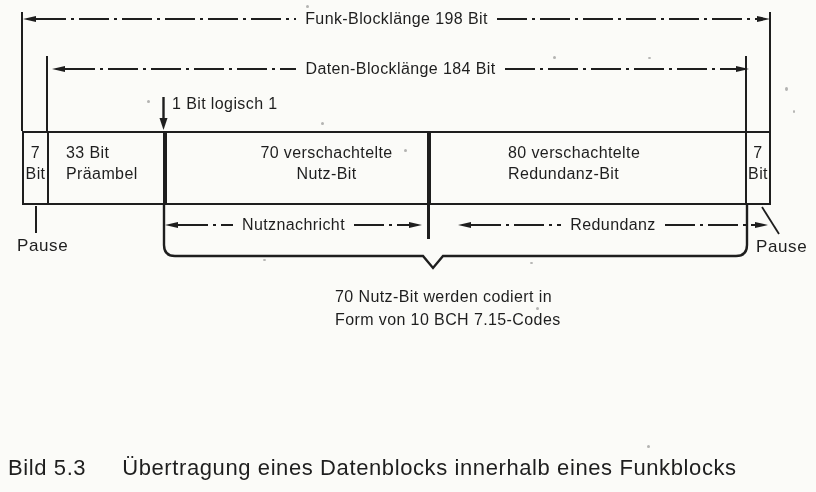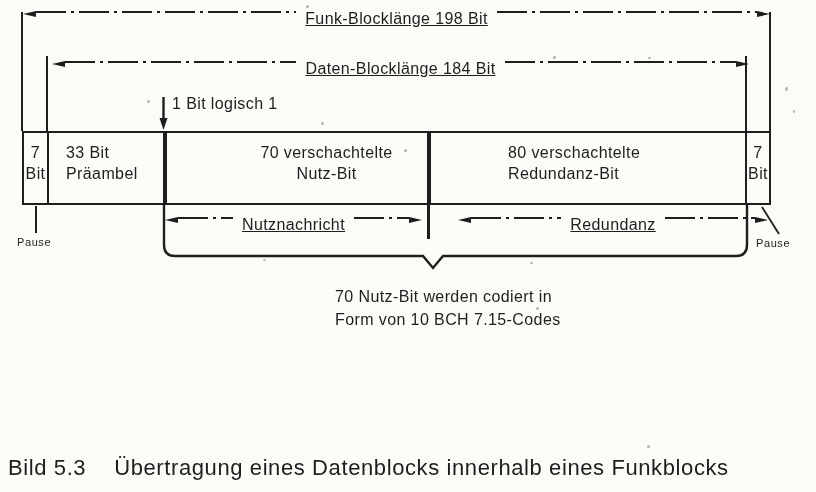--- a/index.html
+++ b/index.html
@@ -8,43 +8,43 @@
   body {
     position:relative; width:816px; height:492px;
     background:var(--paper); overflow:hidden;
     font-family:"Liberation Sans", sans-serif;
     color:var(--ink);
   }
   
   .vline { position:absolute; width:2px; background:var(--ink); }
   .vline.thick { width:3px; }
   
-  .dim-row { position:absolute; display:flex; align-items:flex-start; height:16px;text-decoration:underline; }
+  .dim-row { position:absolute; display:flex; align-items:center; height:16px; }
   .dash { flex:1; height:2px;
     background:repeating-linear-gradient(90deg, var(--ink) 0 30px, transparent 30px 35px, var(--ink) 35px 38px, transparent 38px 43px);
   }
   .ah { width:0; height:0; border-top:3.5px solid transparent; border-bottom:3.5px solid transparent; flex:0 0 auto; }
   .ah-left  { border-right:13px solid var(--ink); }
   .ah-right { border-left:13px solid var(--ink); }
   .dim-label { padding:0 9px; font-size:16px; letter-spacing:.4px; white-space:nowrap; line-height:16px; }
   
   .block { position:absolute; left:22px; top:131px; width:749px; height:74px;
     border:2.5px solid var(--ink); display:flex; background:transparent; }
   .cell { font-size:16px; line-height:21px; letter-spacing:.4px; padding-top:9px; white-space:nowrap; }
   .cell.center { text-align:center; }
   .c1 { width:23px; }
   .c2 { width:116px; border-left:2.5px solid var(--ink); padding-left:17px; }
   .c3 { width:264px; border-left:4px solid var(--ink); padding-left:59px;text-align:center; }
   .c4 { width:318px; border-left:4px solid var(--ink); padding-left:77px; }
   .c5 { flex:1; border-left:2.5px solid var(--ink); }
-  .pause { position:absolute; font-size:11px; letter-spacing:.6px; }
+  .pause { position:absolute; font-size:17px; letter-spacing:.6px; }
   .bit-note { position:absolute; left:172px; top:95px; font-size:16px; letter-spacing:.4px; }
   .bch-note { position:absolute; left:335px; top:285px; font-size:16px; line-height:23px; letter-spacing:.4px; }
   .caption { position:absolute; left:8px; top:455px; font-size:22px; letter-spacing:.6px; white-space:nowrap; }
-  .caption .fig { margin-right:28px; }
+  .caption .fig { margin-right:36px; }
   svg.overlay { position:absolute; left:0; top:0; pointer-events:none; }
   .speck { position:absolute; background:#5a5a5a; opacity:.45; border-radius:50%; }
 </style>
 </head>
 <body>
 
 <div class="vline" style="left:21px; top:12px; height:119px;"></div>
 <div class="vline" style="left:769px; top:12px; height:119px;"></div>
 <div class="vline" style="left:46px; top:56px; height:75px;"></div>
 <div class="vline" style="left:745px; top:56px; height:75px;"></div>

